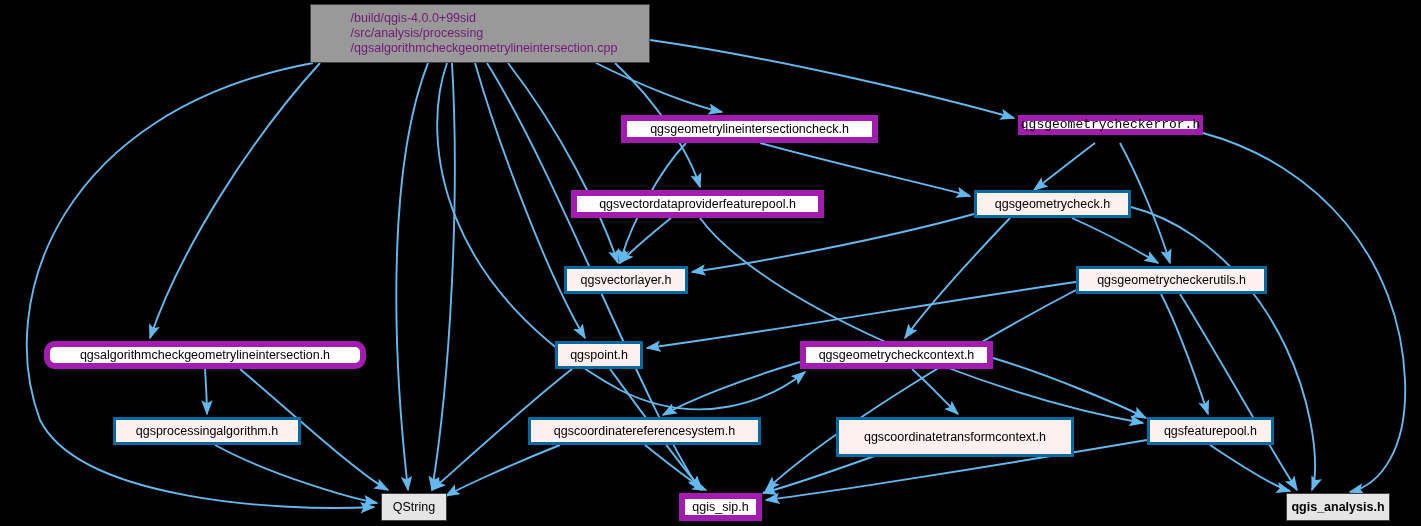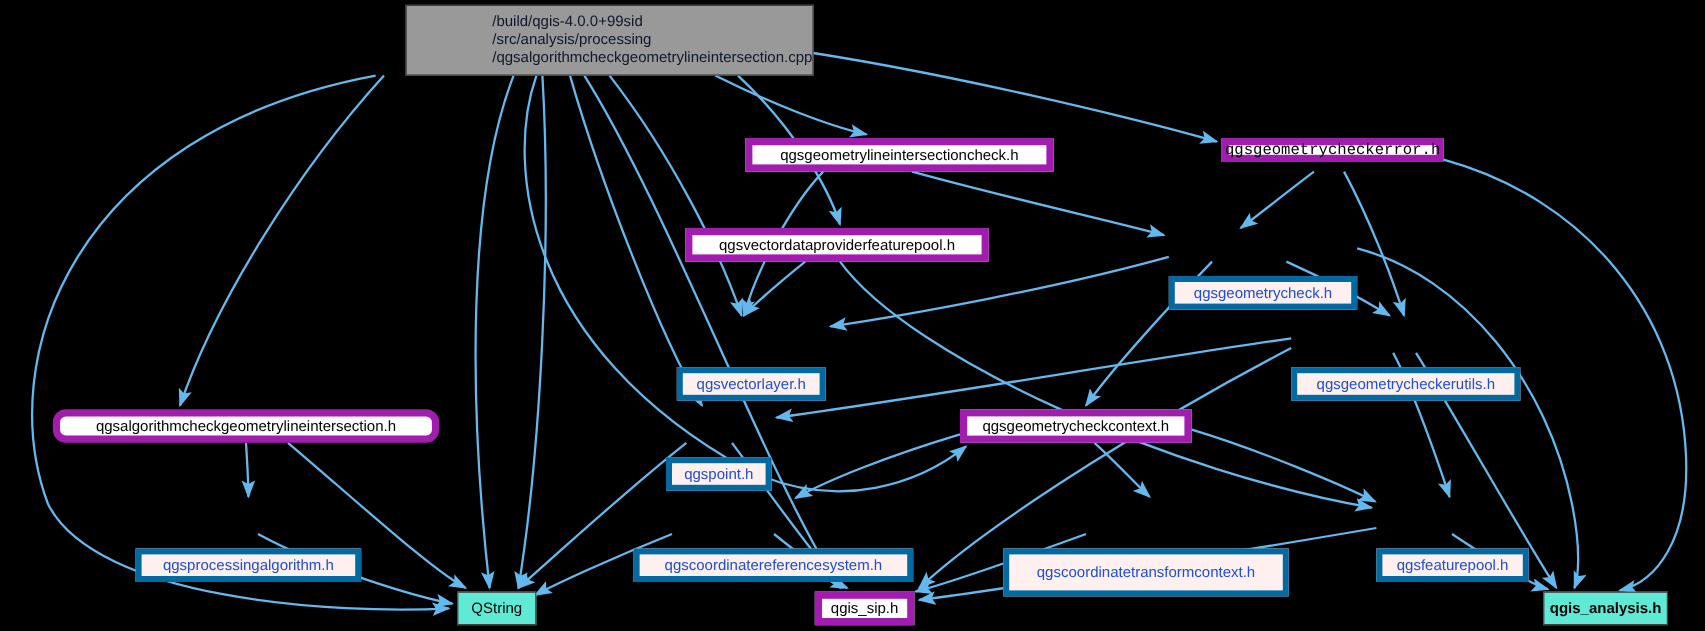--- a/index.html
+++ b/index.html
@@ -32,38 +32,36 @@
     line-height: 1.18;
     text-align: left;
   }
   .node-label {
     display: block;
     white-space: pre;
   }
   .node.kind-root {
     background: #999999;
     border: 1px solid #404040;
-    color: #0f172a;
-    justify-content: flex-end;
+    color: #701a75;
+    justify-content: center;
     padding-left: 8px;
-    margin-left: 28px;
   }
   .node.kind-plain {
     background: #ffffff;
     border: 6px solid #a21caf;
     color: #000000;
   }
   .node.kind-red {
     background: #fff0f0;
-    border: 5px solid #0369a1;
-    color: #1d4ed8;
-    margin-top: 40px;
+    border: 3px solid #0369a1;
+    color: #000000;
   }
   .node.kind-gray {
-    background: #5eead4;
+    background: #e5e5e5;
     border: 1px solid #404040;
     color: #000000;
   }
 </style>
 </head>
 <body>
 
 <div id="graph-root" style="width: 1421px; height: 526px; background: rgb(0, 0, 0);">
   <svg id="edges" viewBox="0 0 1421 526" xmlns="http://www.w3.org/2000/svg">
     <defs>

